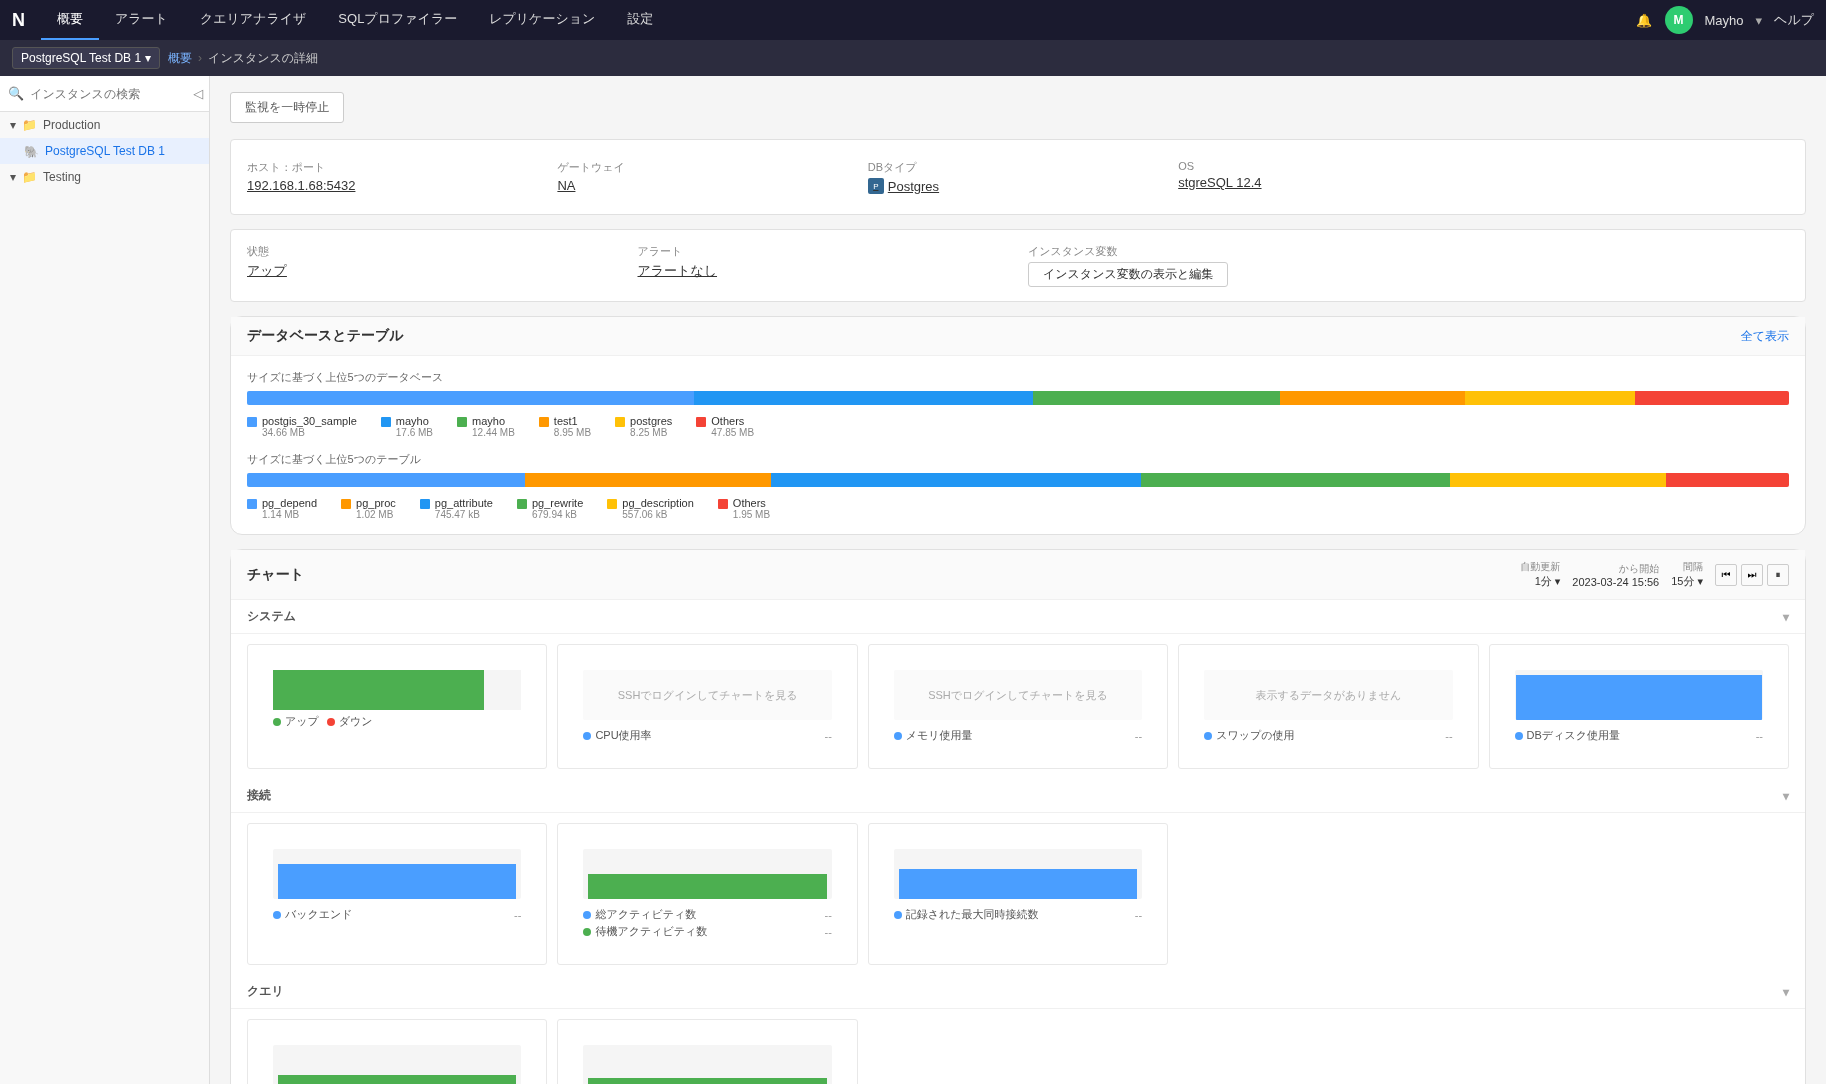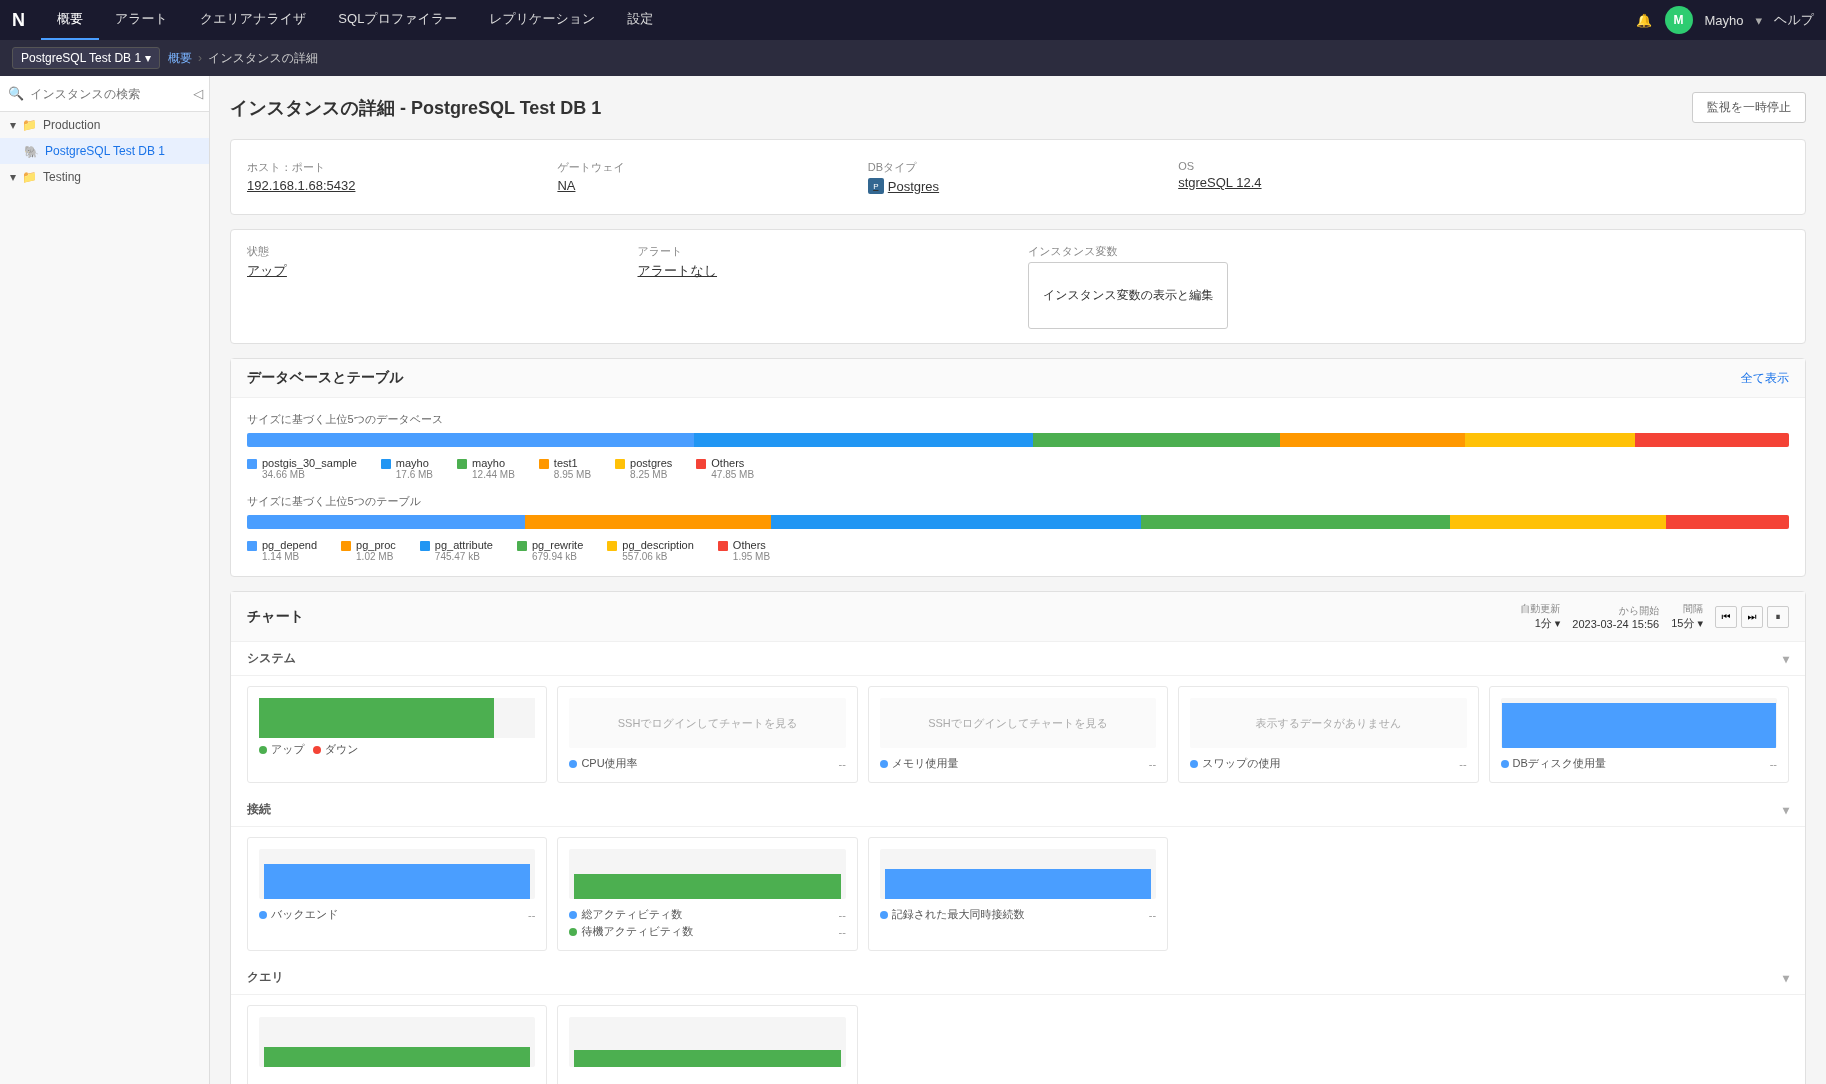--- a/index.html
+++ b/index.html
@@ -94,27 +94,27 @@
 
     
     .status-grid {
       display: grid; grid-template-columns: 1fr 1fr 2fr;
       background: white; border: 1px solid #e0e0e0; border-radius: 4px;
       padding: 14px 16px; margin-bottom: 14px; gap: 10px;
     }
     .status-item .info-label { font-size: 11px; color: #888; margin-bottom: 3px; }
     .status-item .info-value { font-size: 13px; color: #333; }
     .instance-vars-btn {
-      background: white; border: 1px solid #ccc; padding: 24px 14px;
+      background: white; border: 1px solid #ccc; padding: 3px 14px;
       border-radius: 3px; font-size: 12px; cursor: pointer; color: #333;
     }
 
     
     .section-card {
-      background: white; border: 1px solid #e0e0e0; border-radius: 4px; margin-bottom: 14px;
+      background: white; border: 1px solid #e0e0e0; border-radius: 12px; margin-bottom: 14px;
     }
     .section-header {
       display: flex; align-items: center; justify-content: space-between;
       padding: 10px 16px; border-bottom: 1px solid #f0f0f0; background: #fafafa;
     }
     .section-title { font-size: 14px; font-weight: 600; color: #333; }
     .show-all-btn {
       background: none; border: none; font-size: 12px; color: #1a73e8; cursor: pointer;
     }
     .section-body { padding: 14px 16px; }
@@ -146,21 +146,21 @@
       background: none; border: 1px solid #ccc; border-radius: 2px; width: 22px; height: 22px;
       display: flex; align-items: center; justify-content: center; cursor: pointer; font-size: 10px;
     }
 
     .subsection-header {
       padding: 8px 16px; border-bottom: 1px solid #f0f0f0; font-size: 12px; font-weight: 600; color: #555;
       display: flex; align-items: center; justify-content: space-between;
     }
 
     .mini-charts { display: grid; grid-template-columns: repeat(5, 1fr); gap: 10px; padding: 10px 16px; }
-    .mini-chart { border: 1px solid #e8e8e8; border-radius: 3px; padding: 11px; min-height: 90px; position: relative; }
+    .mini-chart { border: 1px solid #e8e8e8; border-radius: 3px; padding: 25px; min-height: 90px; position: relative; }
     .mini-chart-placeholder {
       height: 50px; display: flex; align-items: center; justify-content: center;
       font-size: 11px; color: #aaa; background: #fafafa; border-radius: 2px; margin-bottom: 8px;
     }
     .mini-chart-label { display: flex; align-items: center; gap: 4px; font-size: 11px; color: #555; }
     .mini-chart-label .dot { width: 8px; height: 8px; border-radius: 50%; }
     .mini-chart-value { font-size: 11px; color: #999; margin-left: auto; }
 
     
     .uptime-bar { height: 40px; background: #f5f5f5; position: relative; margin-bottom: 4px; }
@@ -236,21 +236,20 @@
         <span style="color:#888;">📁</span>
         <span>Testing</span>
       </div>
     </div>
   </aside>
 
   <main class="content">
     <div class="content-inner">
 
       <div class="page-header">
-        <h1 class="page-title">インスタンスの詳細 - PostgreSQL Test DB 1</h1>
         <button class="pause-btn">監視を一時停止</button>
       </div>
 
       <div class="info-grid">
         <div class="info-item">
           <div class="info-label">ホスト：ポート</div>
           <div class="info-value">192.168.1.68:5432</div>
         </div>
         <div class="info-item">
           <div class="info-label">ゲートウェイ</div>

